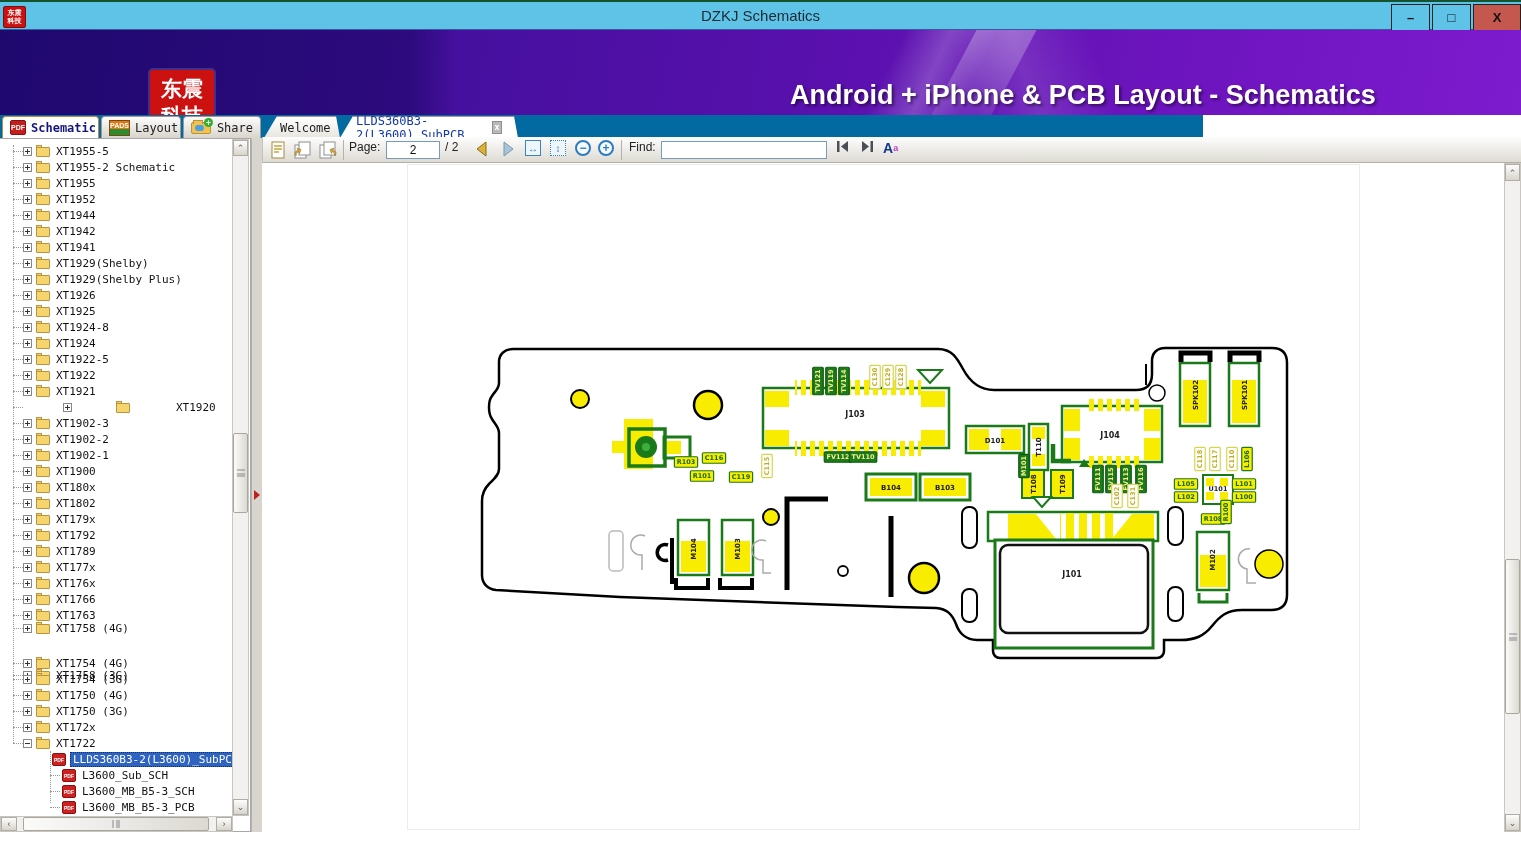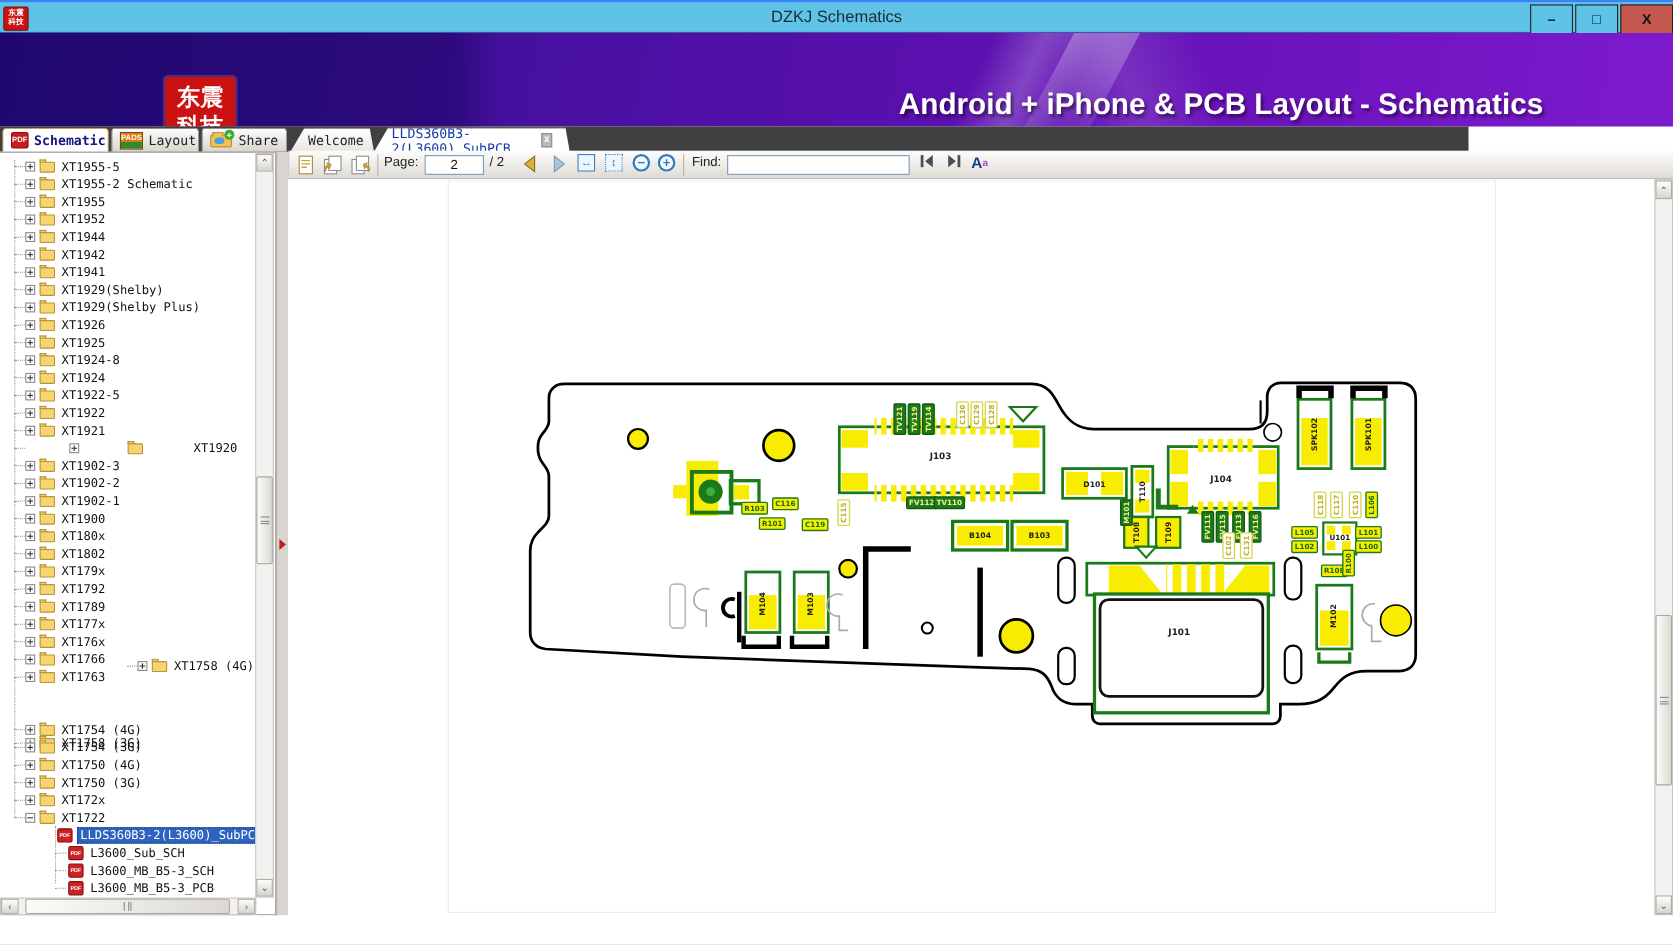--- a/index.html
+++ b/index.html
@@ -2,21 +2,21 @@
 <html style="--c-titlebar: #5fc3e7; --c-close: #c4574e; --c-logo: #cc1111; --c-banner1: #45109e; --c-banner2: #7d1bce; --c-select: #2f63c0; --c-status: #3d6b9b; --c-pcb-yellow: #f8ec00; --c-pcb-green: #1a7a1a;"><head>
 <meta charset="utf-8">
 <style>
   html,body{margin:0;padding:0;background:#000;}
   *{box-sizing:border-box;}
   .app{position:relative;width:1521px;height:859px;overflow:hidden;
        font-family:"Liberation Sans",sans-serif;background:#fff;}
 
   
   .titlebar{position:absolute;left:0;top:0;width:1521px;height:30px;
-    background:var(--c-titlebar);border-top:2px solid #3b82f6;border-bottom:1px solid #3a57a0;}
+    background:var(--c-titlebar);border-top:2px solid #14532d;border-bottom:1px solid #3a57a0;}
   .appicon{position:absolute;left:3px;top:4px;width:23px;height:22px;background:var(--c-logo);
     border:1px solid #7a0d0d;border-radius:2px;color:#fff;font-size:7px;line-height:8px;
     text-align:center;padding-top:2px;font-weight:bold;overflow:hidden;}
   .wtitle{position:absolute;left:0;top:5px;width:100%;text-align:center;font-size:15px;color:#1c2b33;}
   .winbtns{position:absolute;right:0;top:2px;display:flex;}
   .wbtn{width:39px;height:27px;border:1px solid #222;background:var(--c-titlebar);
     display:flex;align-items:center;justify-content:center;font-weight:bold;font-size:13px;color:#111;margin-left:2px;}
   .wbtn.close{background:var(--c-close);width:48px;}
 
   
@@ -27,25 +27,25 @@
       linear-gradient(90deg, rgba(5,0,70,.35) 0 27%, rgba(0,0,0,0) 30%),
       linear-gradient(100deg,#2c0d84 0%,#45109e 30%,#5a10ae 55%,#6f15c0 80%,#7d1bce 100%);
     overflow:hidden;}
   .banner .streak{position:absolute;left:950px;top:-10px;width:60px;height:120px;
     background:linear-gradient(rgba(255,255,255,.30),rgba(255,255,255,.05));transform:skewX(-28deg);}
   .logo{position:absolute;left:150px;top:40px;width:64px;height:64px;background:var(--c-logo);
     border-radius:3px;color:#fff;font-weight:bold;font-size:21px;line-height:27px;text-align:center;
     padding-top:5px;box-shadow:0 0 0 2px rgba(255,255,255,.15);overflow:hidden;}
   .brand{position:absolute;left:232px;top:48px;color:#fff;font-size:37px;font-weight:bold;
     text-shadow:2px 2px 4px rgba(0,0,0,.55);letter-spacing:1px;}
-  .tagline{position:absolute;left:790px;top:50px;width:640px;text-align:center;color:#fff;
+  .tagline{position:absolute;left:790px;top:50px;width:640px;color:#fff;
     font-size:27px;font-weight:600;text-shadow:2px 2px 3px rgba(0,0,0,.5);}
 
   
-  .tabrow{position:absolute;left:0;top:115px;width:1335px;height:23px;background:#404040;}
+  .tabrow{position:absolute;left:0;top:115px;width:1203px;height:23px;background:#0369a1;}
   .ttab{position:absolute;top:1px;height:22px;border:1px solid #9a9a9a;border-bottom:none;
     border-radius:4px 4px 0 0;background:linear-gradient(#fcfcfc,#d9d5cd);
     display:flex;align-items:center;padding:0 7px;font-family:"DejaVu Sans Mono",monospace;
     font-size:12px;color:#222;gap:5px;}
   .ttab.active{background:#fff;border-color:#c08a3e;color:#15157e;font-weight:bold;}
   .i-pdf{display:inline-block;width:20px;height:15px;background:#c41f1f;border:1px solid #8a0f0f;
     border-radius:2px;color:#fff;font-size:7px;font-weight:bold;text-align:center;line-height:13px;
     font-family:"Liberation Sans",sans-serif;}
   .i-pads{display:inline-block;width:26px;height:16px;background:linear-gradient(#e07818 60%,#2e8a2e 60%);
     border:1px solid #7a4a08;color:#ffe;font-size:7px;font-weight:bold;text-align:center;line-height:10px;
@@ -491,21 +491,21 @@
         </div>
         <div class="trow" style="top: 468px;">
           <span class="stub" style="width:10px;margin-left:13px;"></span>
           <span class="ebox plus"></span>
           <span class="fico">
             <span class="b2"></span>
             <span class="b1"></span>
           </span>
           <span class="tlabel">XT1763</span>
         </div>
-        <div class="trow" style="top: 458px; justify-content: flex-end;">
+        <div class="trow" style="top: 481px;">
           <span class="stub" style="width:10px;margin-left:13px;"></span>
           <span class="ebox plus"></span>
           <span class="fico">
             <span class="b2"></span>
             <span class="b1"></span>
           </span>
           <span class="tlabel">XT1758 (4G)</span>
         </div>
         <div class="trow" style="top: 528px;">
           <span class="stub" style="width:10px;margin-left:13px;"></span>

